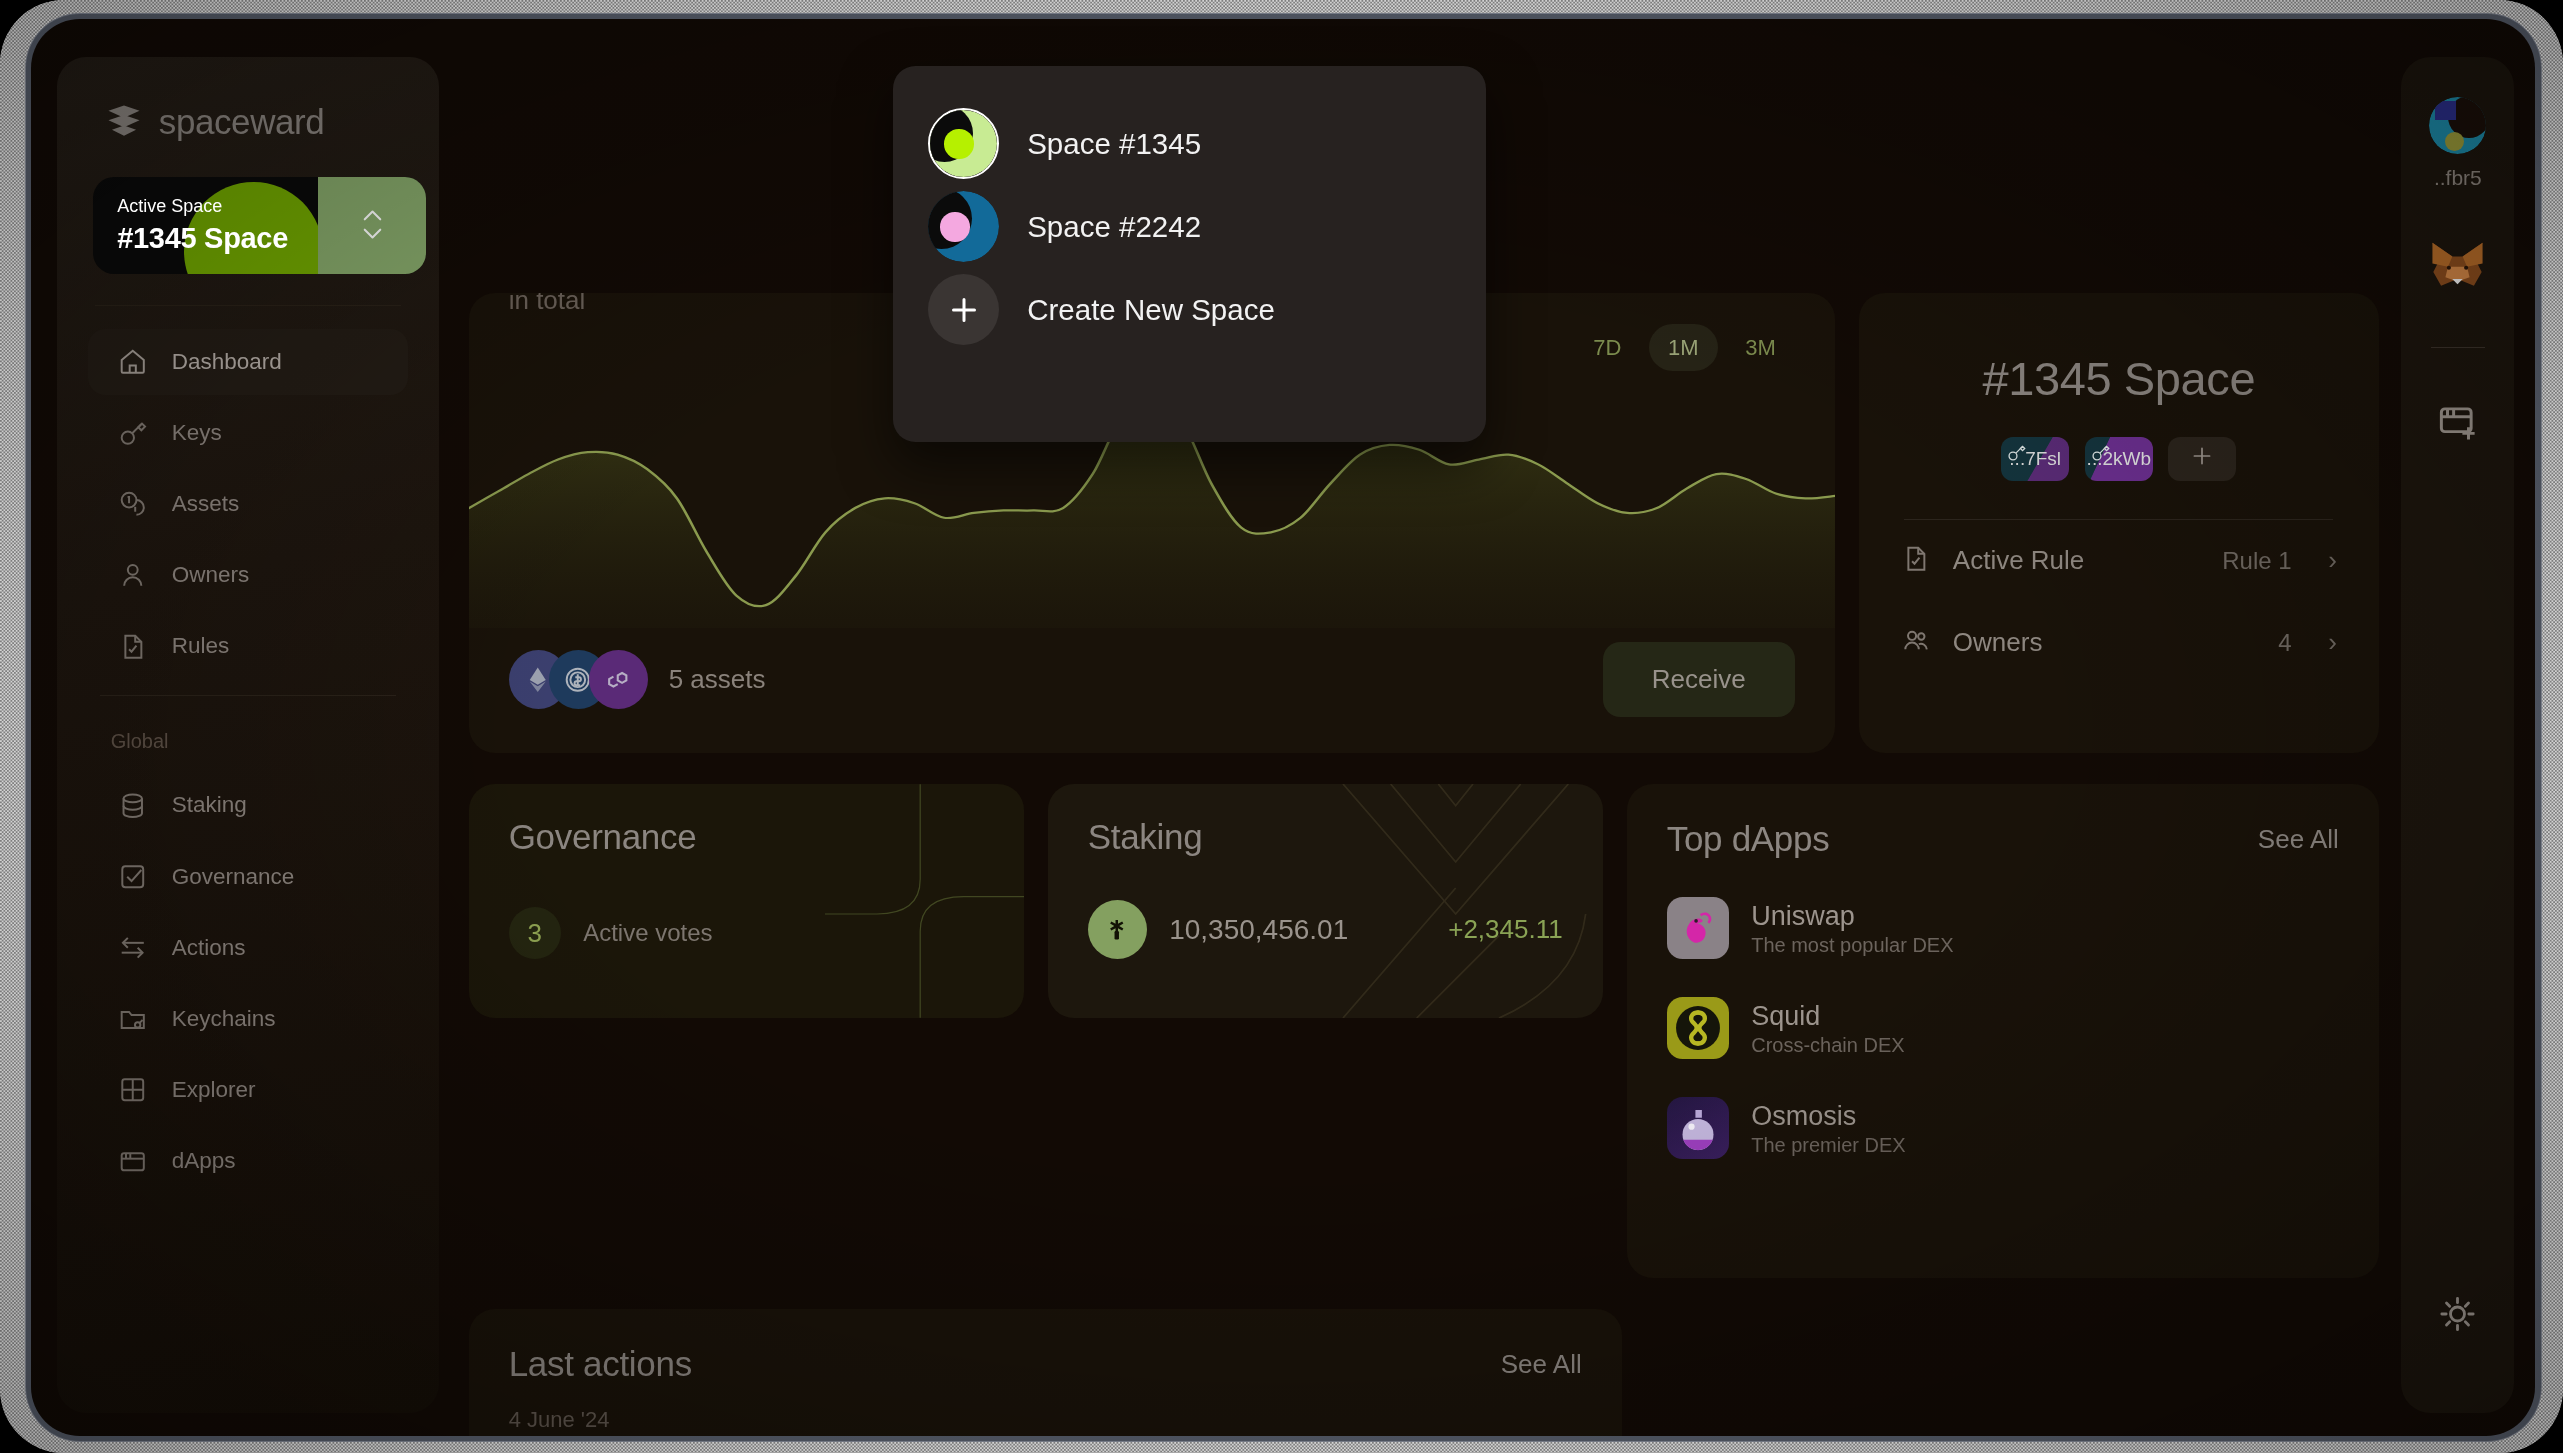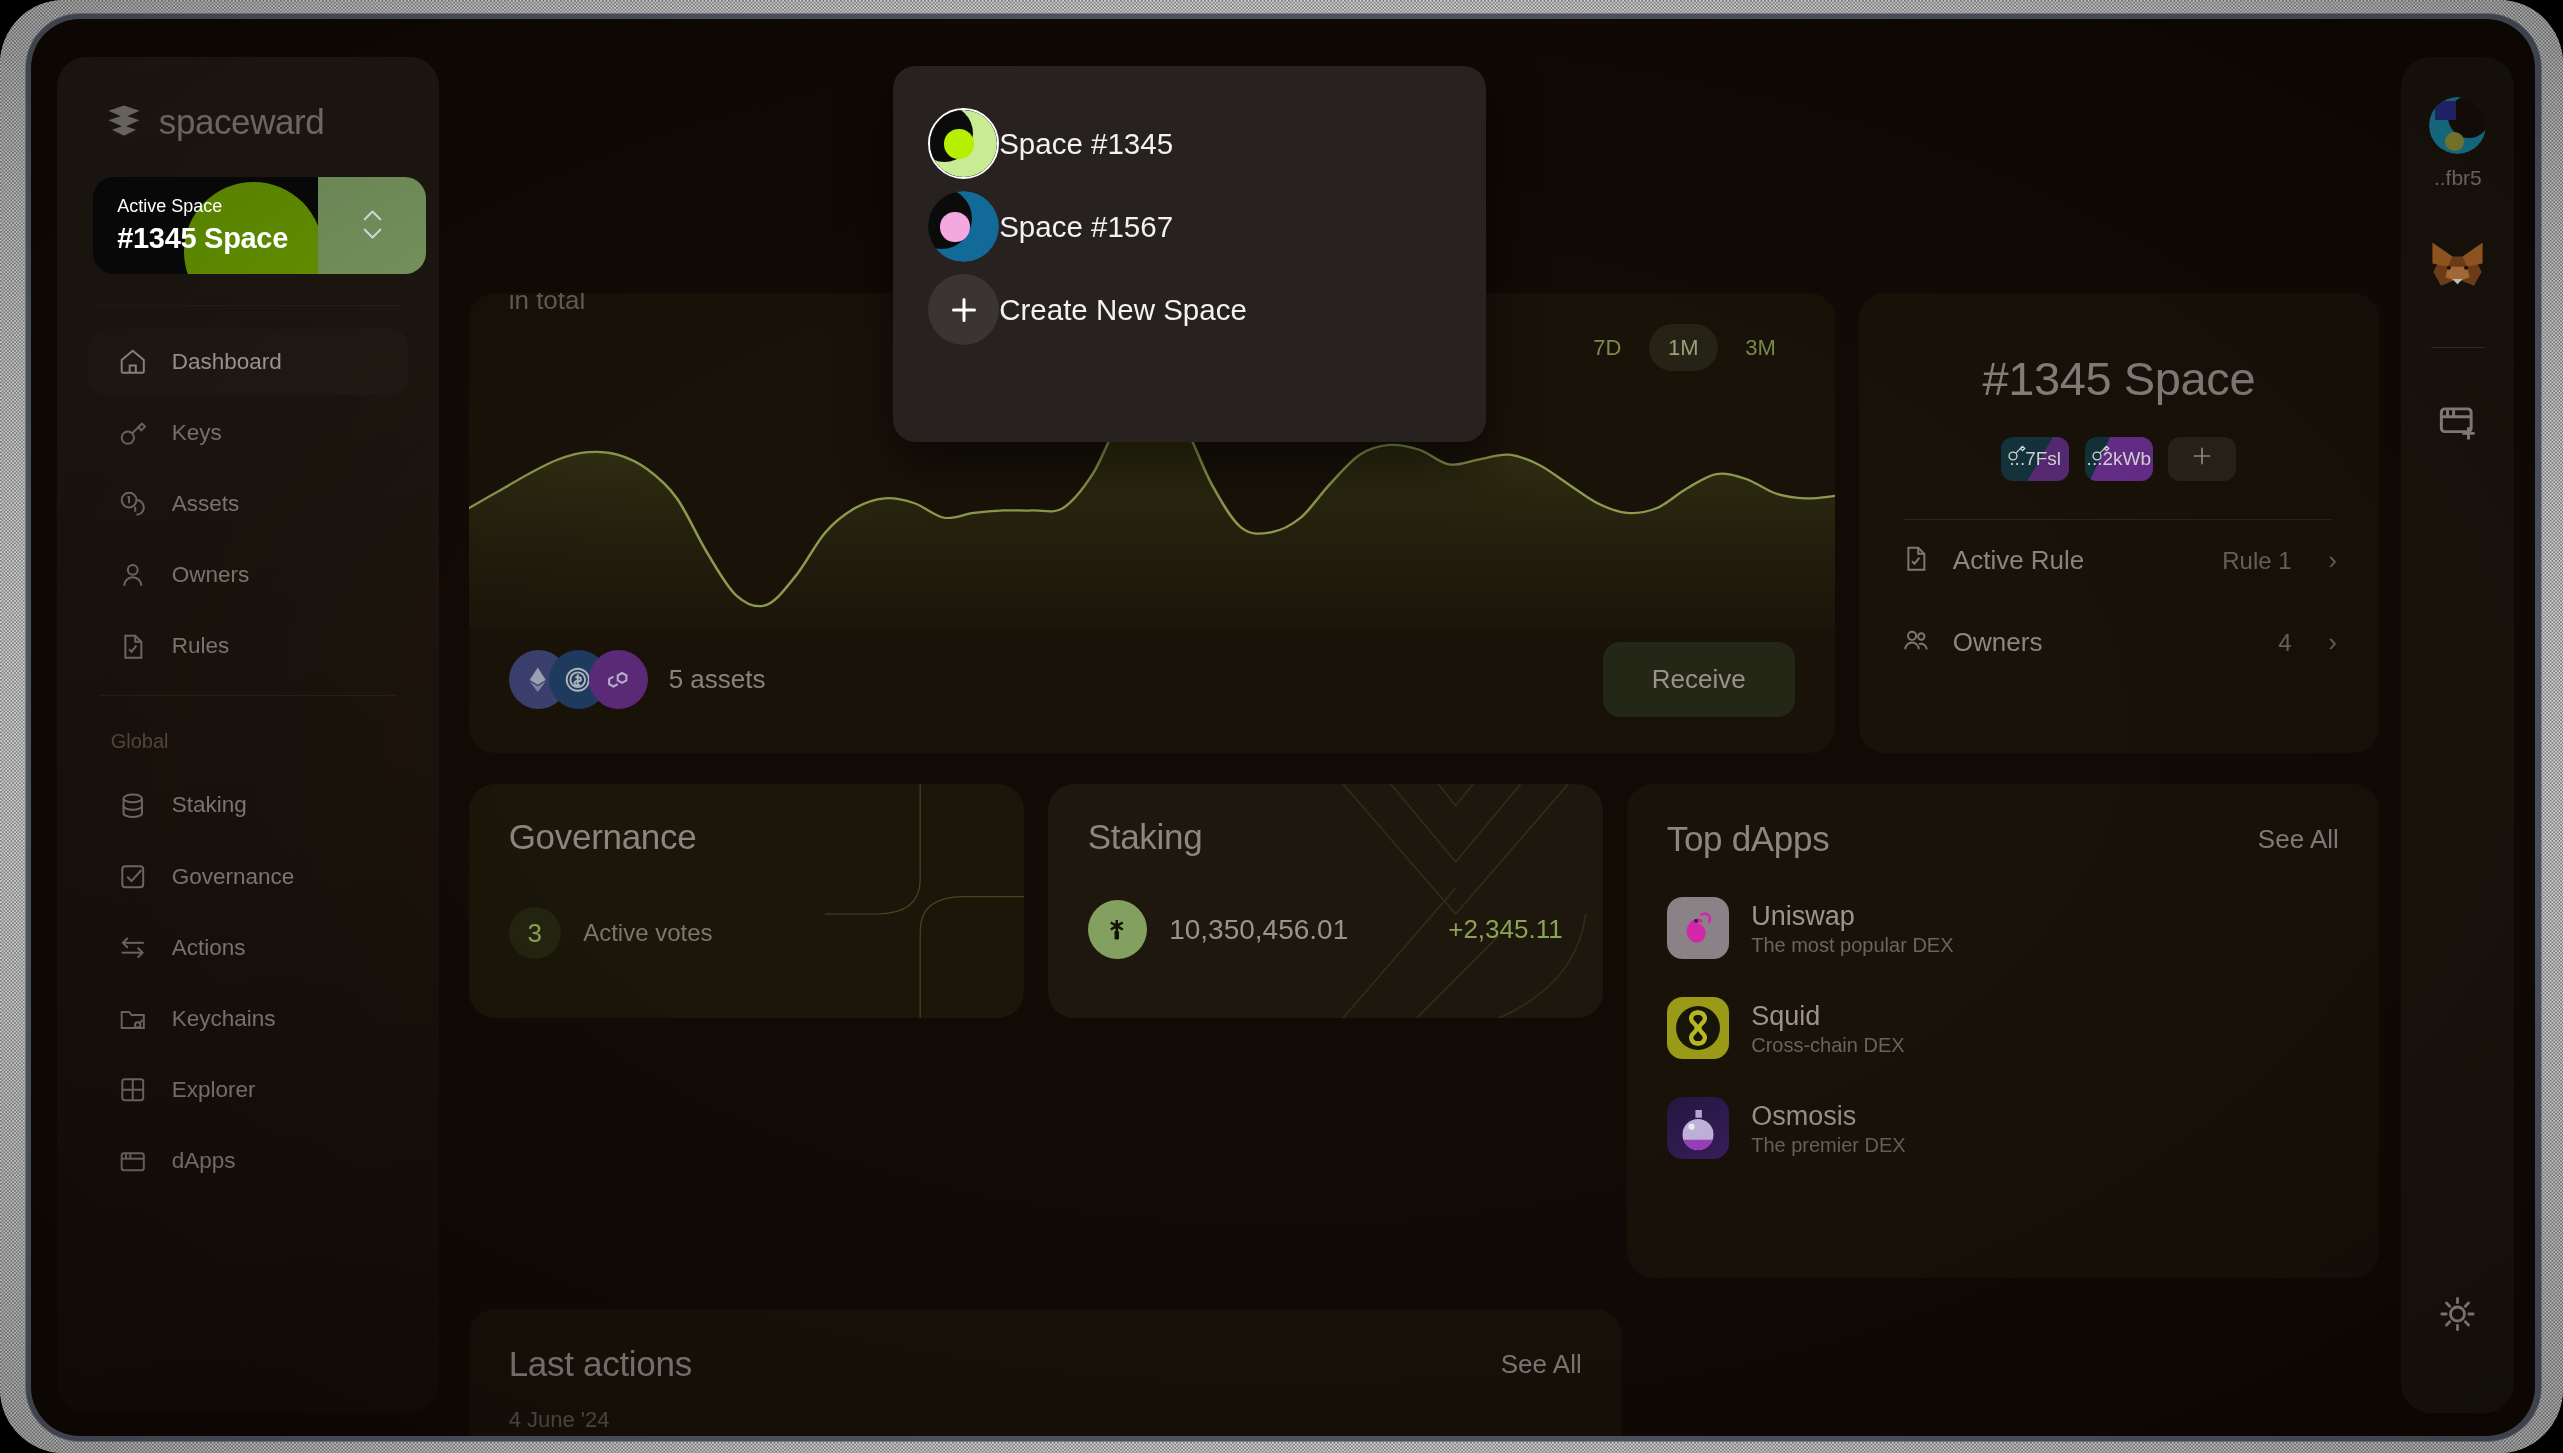--- a/index.html
+++ b/index.html
@@ -183,21 +183,21 @@
              width:49px;height:49px; display:flex;align-items:center;justify-content:center; cursor:pointer;}
   .rail-sun svg{width:40px;height:40px;stroke:#a39b94;fill:none;stroke-width:1.7;}
 
   
   .dropdown{
     position:absolute; left:454px; top:47px; width:593px; height:376px;
     background:#272220; border-radius:22.5px; z-index:50;
     box-shadow: 0 22.5px 52px rgba(0,0,0,.55);
     padding: 36px 35px;
   }
-  .dd-item{ display:flex; align-items:center; height:83px; cursor:pointer;}
+  .dd-item{ display:flex; align-items:center; gap:28px; height:83px; cursor:pointer;}
   .dd-avatar{ width:71px;height:71px;border-radius:50%; position:relative; overflow:hidden; flex:0 0 71px;}
   .dd-label{ font-size:29.5px; color:#f2f2f2;}
   .dd-plus{ width:71px;height:71px;border-radius:50%; background:#3a3533; flex:0 0 71px;
             display:flex;align-items:center;justify-content:center;}
   .dd-plus svg{width:36px;height:36px;stroke:#ffffff;stroke-width:2;fill:none;}
 </style>
 </head>
 <body>
 
 <div id="frame">
@@ -572,21 +572,21 @@
               </span>
               <span class="dd-label">Space #1345</span>
             </div>
 
             <div class="dd-item">
               <span class="dd-avatar">
                 <span style="position:absolute;inset:0;background:#126a99;border-radius:50%"></span>
                 <span style="position:absolute;left:-17.3px;top:-3.5px;width:61px;height:61px;background:#0b0b0b;border-radius:50%"></span>
                 <span style="position:absolute;left:12px;top:21px;width:29.5px;height:29.5px;background:#f4a8e0;border-radius:50%"></span>
               </span>
-              <span class="dd-label">Space #1567</span>
+              <span class="dd-label">Space #2242</span>
             </div>
 
             <div class="dd-item">
               <span class="dd-plus">
                 <svg viewBox="0 0 24 24" stroke-linecap="round">
                     <path d="M12 5v14M5 12h14"></path>
                   </svg>
               </span>
               <span class="dd-label">Create New Space</span>
             </div>

